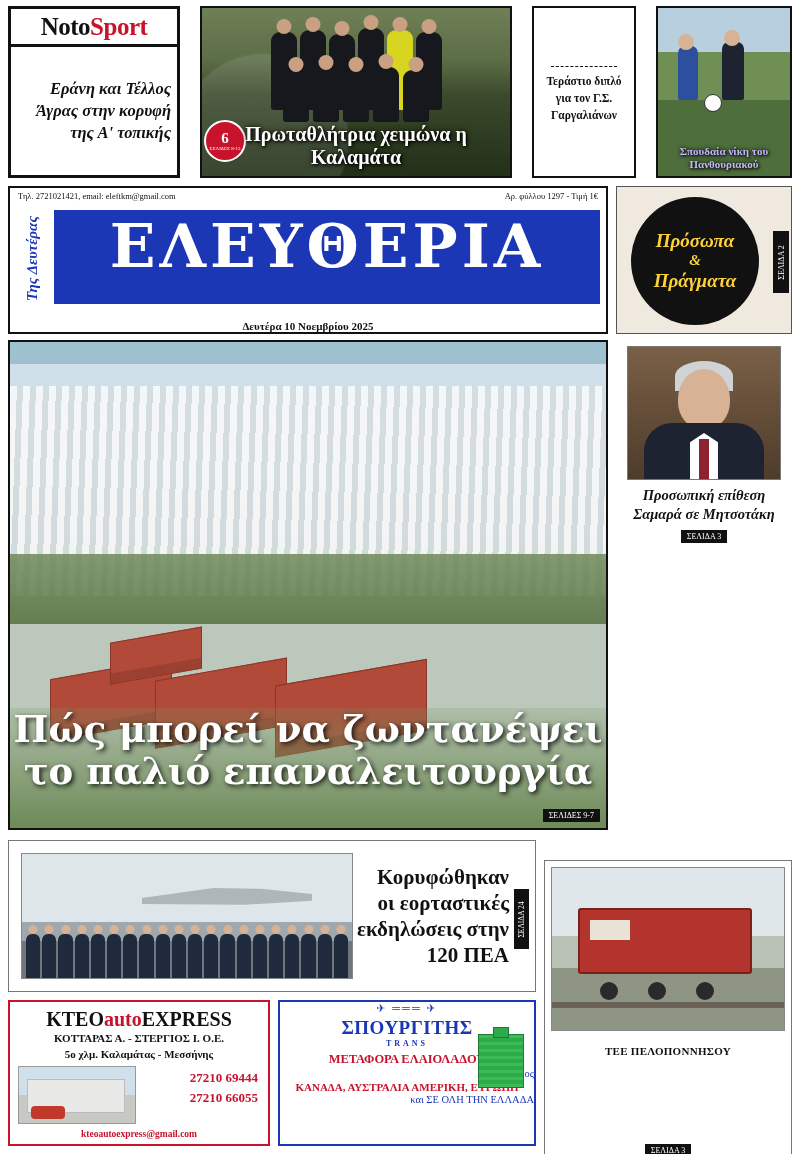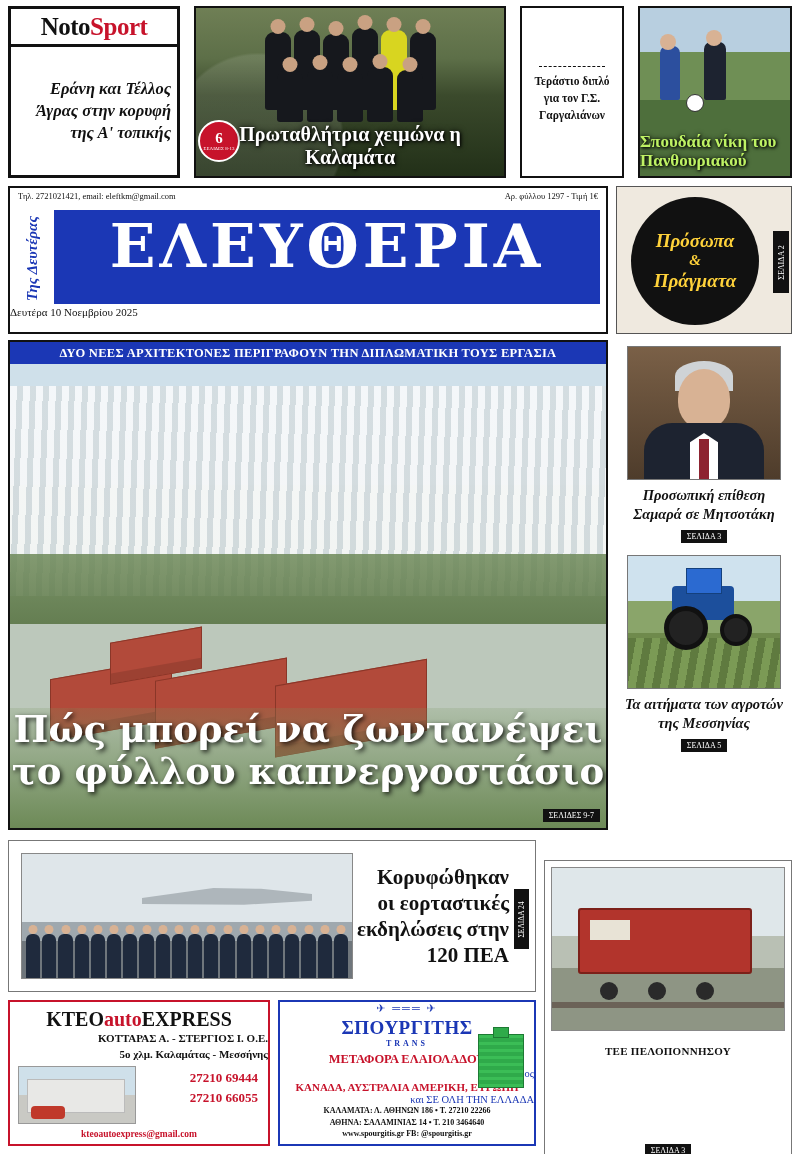--- a/index.html
+++ b/index.html
@@ -7,21 +7,21 @@
     width:800px;height:1154px;
     background:#ffffff;
     font-family:"Liberation Serif", serif;
     color:#111;
     position:relative;
     overflow:hidden;
   }
   .page{position:relative;width:800px;height:1154px;padding:0;box-sizing:border-box;}
 
   
-  .topstrip{position:absolute;left:8px;top:6px;width:784px;height:172px;display:flex;gap:14px;}
+  .topstrip{position:absolute;left:8px;top:6px;width:784px;height:172px;display:flex;gap:20px;}
   .ts-logo{width:172px;border:3px solid #111;background:#fff;display:flex;flex-direction:column;box-sizing:border-box;}
   .ts-logo-title{font-family:"Liberation Serif",serif;font-weight:bold;font-size:25px;color:#c7132b;text-align:center;padding:4px 0 3px;border-bottom:3px solid #111;letter-spacing:-0.5px;}
   .ts-logo-title .black{color:#111;}
   .ts-logo-body{flex:1;display:flex;align-items:center;justify-content:center;text-align:right;font-style:italic;font-weight:bold;font-size:16.5px;line-height:1.35;padding:2px 6px;color:#111;}
 
   .ts-main{position:relative;width:308px;border:2px solid #111;overflow:hidden;background:#2d4a2a;}
   .ts-main .photo{position:absolute;inset:0;
     background:
       radial-gradient(circle at 20% 78%, rgba(255,255,255,.10) 0 30%, transparent 31%),
       linear-gradient(#6f7f55 0%, #5d6f48 30%, #3b4a2c 52%, #223018 100%);
@@ -36,30 +36,30 @@
   .ts-badge .n{font-weight:bold;font-size:15px;line-height:1;}
   .ts-badge .t{font-size:5px;line-height:1.05;text-align:center;}
 
   .ts-mid{width:104px;border:2px solid #111;background:#fff;display:flex;flex-direction:column;align-items:center;justify-content:center;text-align:center;font-weight:bold;font-size:11.5px;line-height:1.45;padding:4px;box-sizing:border-box;}
   .ts-mid .divider{width:72%;border-top:1px dashed #111;margin:6px 0;}
 
   .ts-right{position:relative;flex:1;border:2px solid #111;overflow:hidden;background:#3f5f34;}
   .ts-right .photo{position:absolute;inset:0;background:linear-gradient(#b8cfe0 0 26%, #6f8f55 26% 55%, #4e6f3c 55% 100%);}
   .ts-right .pl{position:absolute;border-radius:7px 7px 2px 2px;}
   .ts-right .ball{position:absolute;width:16px;height:16px;border-radius:50%;background:#fff;border:1px solid #333;}
-  .ts-right-cap{position:absolute;left:0;right:0;bottom:6px;text-align:left;font-weight:bold;font-size:17px;color:#bef264;line-height:1.12;text-shadow:1px 1px 3px #000,0 0 5px #000;}
+  .ts-right-cap{position:absolute;left:0;right:0;bottom:6px;text-align:center;font-weight:bold;font-size:11px;color:#c4b5fd;line-height:1.12;text-shadow:1px 1px 3px #000,0 0 5px #000;}
 
   
   .masthead{position:absolute;left:8px;top:186px;width:600px;height:148px;border:2px solid #111;background:#fff;box-sizing:border-box;}
   .mh-top{display:flex;justify-content:space-between;font-size:8.5px;padding:3px 8px 0;}
   .mh-blue{position:absolute;left:44px;right:6px;top:22px;height:94px;background:#1b37b5;}
   .mh-title{position:absolute;left:0;right:0;top:6px;text-align:center;font-family:"DejaVu Serif",serif;font-weight:bold;font-size:60px;color:#fff;letter-spacing:4px;line-height:1;}
   .mh-vert{position:absolute;left:6px;top:24px;width:34px;height:92px;display:flex;align-items:center;justify-content:center;}
   .mh-vert span{transform:rotate(-90deg);white-space:nowrap;font-weight:bold;font-size:15px;color:#1b37b5;font-style:italic;}
-  .mh-date{position:absolute;left:0;right:0;top:118px;text-align:left;font-weight:normal;font-size:11px;color:#111;}
+  .mh-date{position:absolute;left:0;right:0;top:132px;text-align:center;font-weight:bold;font-size:11px;color:#111;}
   .mh-site{position:absolute;left:0;right:0;top:131px;text-align:center;font-weight:bold;font-size:12px;color:#c7132b;}
 
   
   .prosopa{position:absolute;left:616px;top:186px;width:176px;height:148px;border:1px solid #555;background:#efe9df;box-sizing:border-box;}
   .prosopa .circle{position:absolute;left:14px;top:10px;width:128px;height:128px;border-radius:50%;background:#111;display:flex;flex-direction:column;align-items:center;justify-content:center;color:#ffd23a;font-style:italic;font-weight:bold;font-size:19px;line-height:1.18;text-align:right;}
   .prosopa .circle .amp{font-size:15px;}
   .side-tab{position:absolute;right:2px;top:44px;width:16px;height:62px;background:#111;color:#fff;font-size:8px;display:flex;align-items:center;justify-content:center;}
   .side-tab span{transform:rotate(-90deg);white-space:nowrap;}
 
   
@@ -124,21 +124,21 @@
   .train .rail{position:absolute;left:0;right:0;bottom:22px;height:6px;background:#6b6257;}
   .mr-sub{text-align:center;font-weight:bold;font-size:11px;padding-top:8px;letter-spacing:.3px;}
   .mr-head{text-align:center;font-style:italic;font-weight:bold;font-size:19px;line-height:1.3;padding:6px 10px 0;}
   .mr-tag{position:absolute;left:0;right:0;bottom:8px;text-align:center;}
 
   
   .ad1{position:absolute;left:8px;top:1000px;width:262px;height:146px;border:2px solid #c7132b;background:#fff;box-sizing:border-box;}
   .ad1 .brand{text-align:center;font-weight:bold;font-size:20px;padding-top:6px;}
   .ad1 .brand .k{color:#111;}
   .ad1 .brand .auto{color:#c7132b;}
-  .ad1 .line{text-align:right;font-weight:bold;font-size:11px;line-height:1.45;}
+  .ad1 .line{text-align:center;font-weight:bold;font-size:11px;line-height:1.45;}
   .ad1 .pic{position:absolute;left:8px;top:64px;width:116px;height:56px;border:1px solid #999;background:linear-gradient(#cfe0ea 0 50%,#c9c9c4 50% 100%);overflow:hidden;}
   .ad1 .pic .bld{position:absolute;left:8px;top:12px;width:96px;height:32px;background:#e8e8e6;border:1px solid #bbb;}
   .ad1 .pic .car{position:absolute;left:12px;bottom:4px;width:34px;height:13px;background:#c0392b;border-radius:4px;}
   .ad1 .phones{position:absolute;right:10px;top:66px;text-align:right;color:#c7132b;font-weight:bold;font-size:13px;line-height:1.5;}
   .ad1 .mail{position:absolute;left:0;right:0;bottom:5px;text-align:center;font-size:9.5px;color:#c7132b;font-weight:bold;}
 
   .ad2{position:absolute;left:278px;top:1000px;width:258px;height:146px;border:2px solid #1b37b5;background:#fff;box-sizing:border-box;}
   .ad2 .b1{text-align:center;font-weight:bold;font-size:19px;color:#1b37b5;padding-top:12px;letter-spacing:.5px;}
   .ad2 .b2{text-align:center;font-weight:bold;font-size:8px;color:#1b37b5;letter-spacing:3px;}
   .ad2 .b3{text-align:center;font-weight:bold;font-size:12.5px;color:#c7132b;padding-top:4px;}
@@ -224,35 +224,34 @@
       <div>Πρόσωπα</div>
       <div class="amp">&amp;</div>
       <div>Πράγματα</div>
     </div>
     <div class="side-tab">
       <span>ΣΕΛΙΔΑ 2</span>
     </div>
   </div>
 
   <div class="lead">
-    <div class="lead-kicker">ΔΥΟ ΝΕΕΣ ΑΡΧΙΤΕΚΤΟΝΕΣ ΠΕΡΙΓΡΑΦΟΥΝ ΤΗΝ ΔΙΠΛΩΜΑΤΙΚΗ ΤΟΥΣ ΕΡΓΑΣΙΑ</div>
     <div class="lead-photo">
       <div class="hillhouses"></div>
       <div class="greenband"></div>
       <div class="complex">
         <div class="blk" style="left:0;top:40px;width:120px;height:60px;"></div>
         <div class="blk" style="left:105px;top:60px;width:130px;height:66px;"></div>
         <div class="blk" style="left:225px;top:86px;width:150px;height:70px;"></div>
         <div class="blk" style="left:60px;top:14px;width:90px;height:40px;"></div>
       </div>
       <div class="fg"></div>
     </div>
     <div class="lead-head">
       <div>Πώς μπορεί να ζωντανέψει</div>
-      <div>το φύλλου καπνεργοστάσιο</div>
+      <div>το παλιό επαναλειτουργία</div>
     </div>
     <div class="lead-tag">
       <span class="pagetag">ΣΕΛΙΔΕΣ 9-7</span>
     </div>
   </div>
 
   <div class="rcol">
 
     <div class="rbox">
       <div class="rphoto">
@@ -263,35 +262,20 @@
             <div class="shirt"></div>
             <div class="tie"></div>
         </div>
       </div>
       <div class="rcap">Προσωπική επίθεση Σαμαρά σε Μητσοτάκη</div>
       <div class="rtag">
         <span class="pagetag">ΣΕΛΙΔΑ 3</span>
       </div>
     </div>
 
-    <div class="rbox">
-      <div class="rphoto">
-        <div class="tractor">
-          <div class="rows"></div>
-          <div class="body"></div>
-            <div class="cab"></div>
-          <div class="w1"></div>
-            <div class="w2"></div>
-        </div>
-      </div>
-      <div class="rcap">Τα αιτήματα των αγροτών της Μεσσηνίας</div>
-      <div class="rtag">
-        <span class="pagetag">ΣΕΛΙΔΑ 5</span>
-      </div>
-    </div>
   </div>
 
   <div class="midleft">
     <div class="ml-photo">
       <div class="hangar"></div>
       <div class="jet"></div>
       <div class="crowd">
         <i></i>
           <i></i>
           <i></i>
@@ -359,20 +343,15 @@
 
   <div class="ad2">
     <span class="wings">✈ ═══ ✈</span>
     <div class="b1" style="padding-top:2px;">ΣΠΟΥΡΓΙΤΗΣ</div>
     <div class="b2">TRANS</div>
     <div class="can"></div>
     <div class="b3">ΜΕΤΑΦΟΡΑ ΕΛΑΙΟΛΑΔΟΥ</div>
     <div class="b4">προς</div>
     <div class="b5">ΚΑΝΑΔΑ, ΑΥΣΤΡΑΛΙΑ ΑΜΕΡΙΚΗ, ΕΥΡΩΠΗ</div>
     <div class="b4">και ΣΕ ΟΛΗ ΤΗΝ ΕΛΛΑΔΑ</div>
-    <div class="foot">
-      <div>ΚΑΛΑΜΑΤΑ: Λ. ΑΘΗΝΩΝ 186 • Τ. 27210 22266</div>
-      <div>ΑΘΗΝΑ: ΣΑΛΑΜΙΝΙΑΣ 14 • Τ. 210 3464640</div>
-      <div>www.spourgitis.gr  FB: @spourgitis.gr</div>
-    </div>
   </div>
 
 </div>
 
 </body></html>

